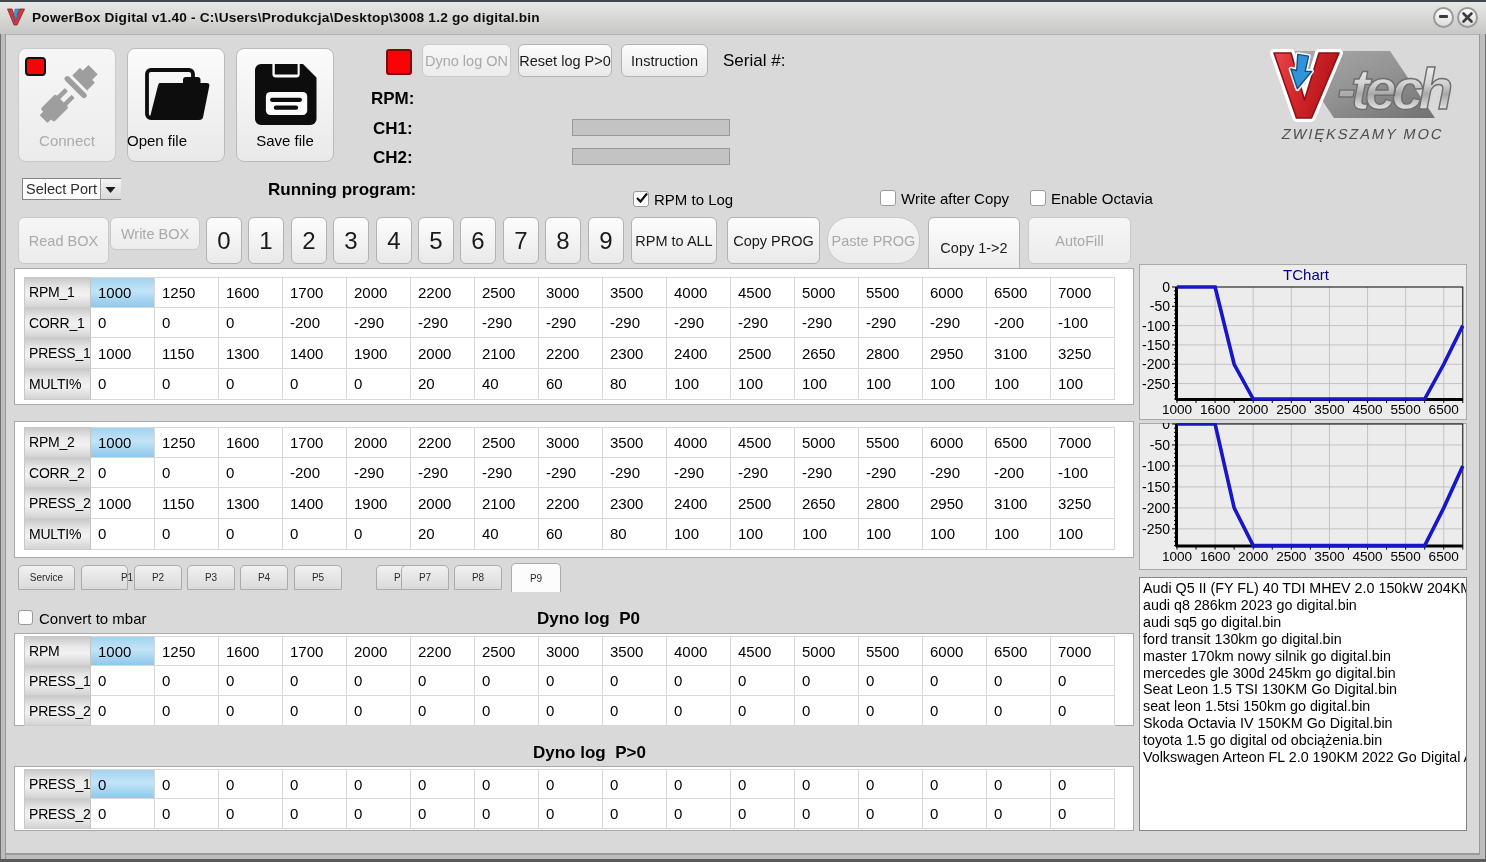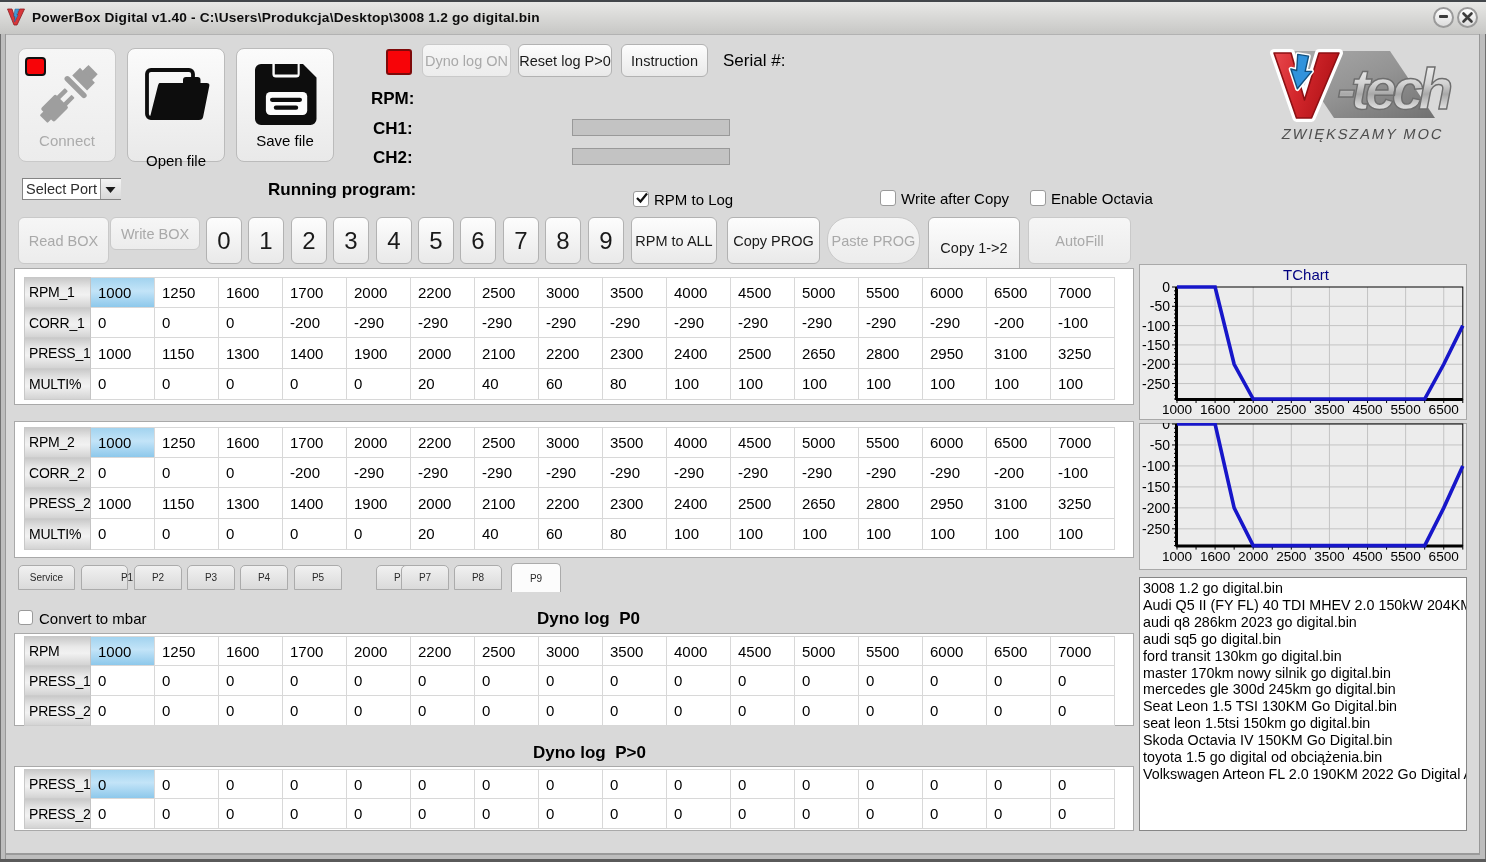--- a/index.html
+++ b/index.html
@@ -69,21 +69,21 @@
  <path d="M52 24 h11 v4 h6 v13 h-6 v4 h-11 z"></path>
  <rect x="63" y="28" width="8" height="13"></rect>
 </g>
   </svg>
 <div class="a" style="left:18px;top:132px;width:98px;text-align:center;font-size:15px;color:#ababab;">Connect</div>
 <div class="a btn bigbtn" style="left:127px;top:48px;width:98px;height:114px;"></div>
 <svg class="a" style="left:145px;top:66px" width="66" height="56" viewBox="0 0 66 56">
 <rect x="2" y="4" width="46" height="48" rx="4" fill="none" stroke="#0d0d0d" stroke-width="3.8"></rect>
 <path d="M14.5 17 L38 17 L38 14 Q38 11 41 11 L52.5 11 Q55.5 11 55.5 14 L55.5 17 L61.5 17 Q65 17 64.3 20 L58.2 50.5 Q57.6 54 54 54 L7.8 54 Q4.3 54 5.1 50.7 L13 19.5 Q13.6 17 14.5 17 Z" fill="#0d0d0d"></path>
 </svg>
-<div class="a" style="left:127px;top:132px;width:98px;text-align:center;font-size:15px;color:#000;margin-top:20px;">Open file</div>
+<div class="a" style="left:127px;top:132px;width:98px;font-size:15px;color:#000;">Open file</div>
 <div class="a btn bigbtn" style="left:236px;top:48px;width:98px;height:114px;"></div>
 <svg class="a" style="left:253px;top:62px" width="66" height="66" viewBox="0 0 66 66">
 <path d="M2 8 a6 6 0 0 1 6 -6 h42 l13.5 13.5 v41.5 a6 6 0 0 1 -6 6 h-49.5 a6 6 0 0 1 -6 -6 z" fill="#0d0d0d"></path>
 <path d="M19.4 2 h27.3 v10 a3.5 3.5 0 0 1 -3.5 3.5 h-20.3 a3.5 3.5 0 0 1 -3.5 -3.5 z" fill="#fbfbfb"></path>
 <rect x="21.8" y="2" width="22.8" height="10.5" fill="#0d0d0d"></rect>
 <rect x="12.9" y="30" width="41.3" height="23" rx="4.5" fill="#fbfbfb"></rect>
 <rect x="17" y="35.7" width="32" height="4.2" rx="2.1" fill="#0d0d0d"></rect>
 <rect x="20.8" y="43.6" width="24.4" height="4.2" rx="2.1" fill="#0d0d0d"></rect>
 </svg>
 <div class="a" style="left:236px;top:132px;width:98px;text-align:center;font-size:15px;color:#000;">Save file</div>
@@ -672,21 +672,20 @@
     <text x="114.213" y="138" font-size="13.6" fill="#000" text-anchor="middle">2000</text>
     <text x="152.32" y="138" font-size="13.6" fill="#000" text-anchor="middle">2500</text>
     <text x="190.427" y="138" font-size="13.6" fill="#000" text-anchor="middle">3500</text>
     <text x="228.533" y="138" font-size="13.6" fill="#000" text-anchor="middle">4500</text>
     <text x="266.64" y="138" font-size="13.6" fill="#000" text-anchor="middle">5500</text>
     <text x="304.747" y="138" font-size="13.6" fill="#000" text-anchor="middle">6500</text>
     <polyline points="38,1 57.0533,1 76.1067,1 95.16,84.8621 114.213,122.6 133.267,122.6 152.32,122.6 171.373,122.6 190.427,122.6 209.48,122.6 228.533,122.6 247.587,122.6 266.64,122.6 285.693,122.6 304.747,84.8621 323.8,42.931" fill="none" stroke="#1716c9" stroke-width="3.6"></polyline>
   </svg>
 <div class="a" style="left:1139px;top:577px;width:328px;height:254px;background:#fff;border:1px solid #868686;overflow:hidden;">
     <div style="padding:2px 0 0 3px;font-size:14.3px;line-height:16.9px;color:#000;white-space:nowrap;">
-      <div>3008 1.2 go digital.bin</div>
       <div>Audi Q5 II (FY FL) 40 TDI MHEV 2.0 150kW 204KM (</div>
       <div>audi q8 286km 2023 go digital.bin</div>
       <div>audi sq5 go digital.bin</div>
       <div>ford transit 130km go digital.bin</div>
       <div>master 170km nowy silnik go digital.bin</div>
       <div>mercedes gle 300d 245km go digital.bin</div>
       <div>Seat Leon 1.5 TSI 130KM Go Digital.bin</div>
       <div>seat leon 1.5tsi 150km go digital.bin</div>
       <div>Skoda Octavia IV 150KM Go Digital.bin</div>
       <div>toyota 1.5 go digital od obciążenia.bin</div>

